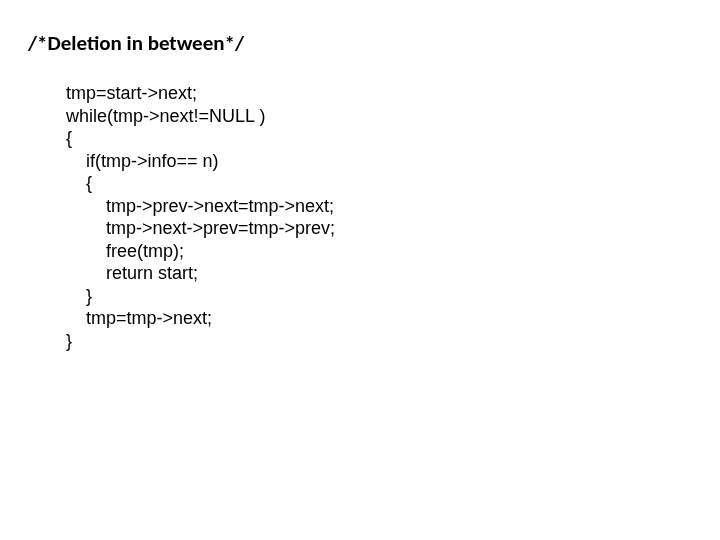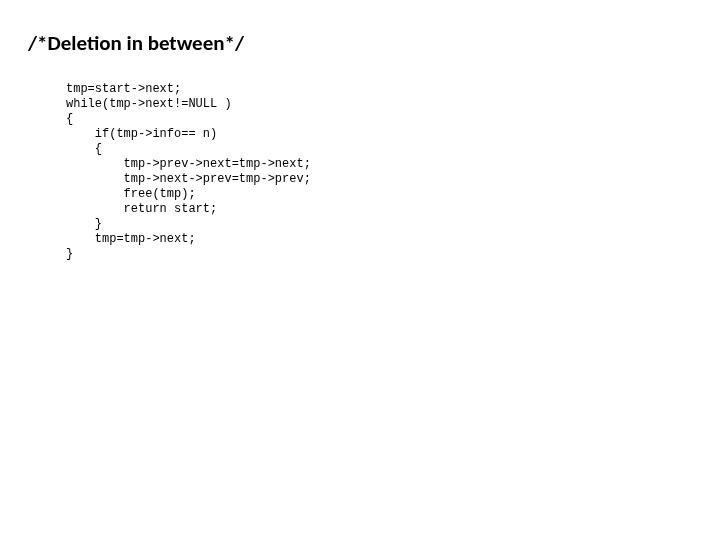--- a/index.html
+++ b/index.html
@@ -18,25 +18,25 @@
     height: 540px;
     box-sizing: border-box;
     padding: 30px 28px;
   }
   .title {
     font-weight: 700;
     font-size: 21px;
     margin: 0 0 26px 0;
   }
   .code-block {
-    font-size: 12px;
+    font-size: 18px;
     line-height: 1.25;
     white-space: pre;
     margin-left: 38px;
-    font-family: Liberation Mono, monospace;
+    font-family: Liberation Sans, sans-serif;
   }
 </style>
 </head>
 <body>
 
 <div class="slide">
   <h1 class="title">/*Deletion in between*/</h1>
   <div class="code-block">tmp=start-&gt;next;
 while(tmp-&gt;next!=NULL )
 {

